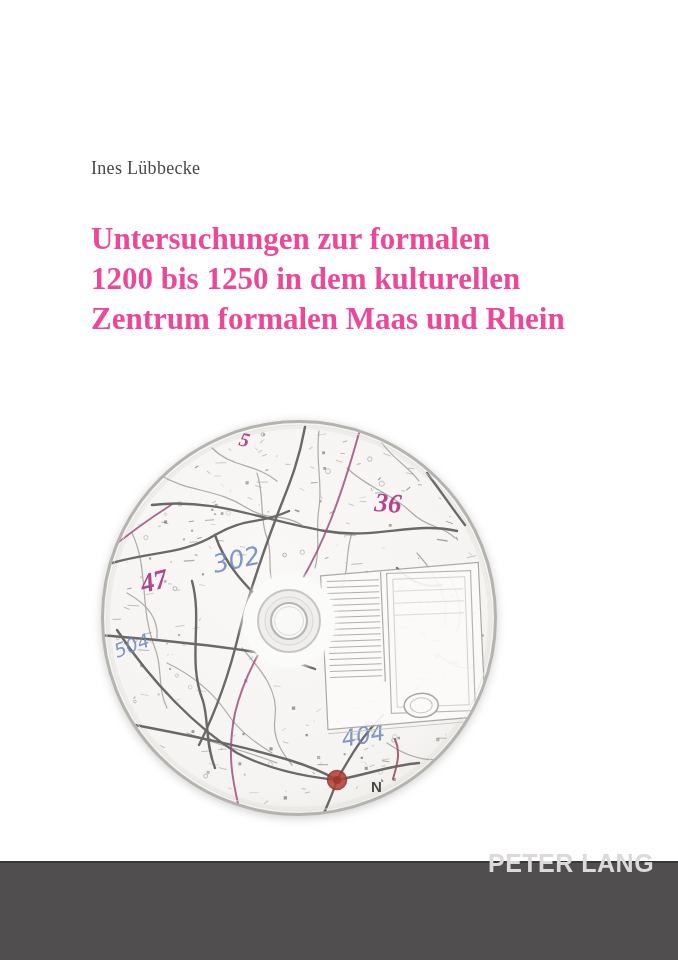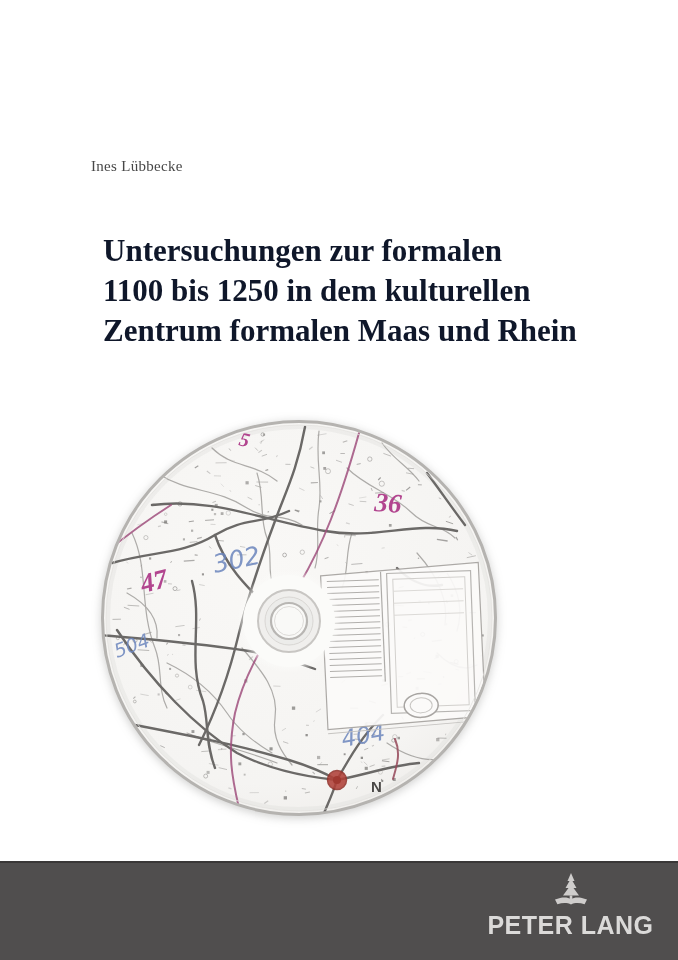--- a/index.html
+++ b/index.html
@@ -3,59 +3,59 @@
 <meta charset="utf-8">
 <style>
   html,body{margin:0;padding:0;}
   body{
     width:678px;height:960px;background:#ffffff;position:relative;overflow:hidden;
     font-family:"Liberation Serif", serif;
   }
   .cover{position:absolute;inset:0;background:#ffffff;}
   .author{
     position:absolute;left:91px;top:158px;
-    font-size:15px;color:#474747;letter-spacing:.3px;
+    font-size:18px;color:#474747;letter-spacing:.3px;
   }
   .title{
-    position:absolute;left:91px;top:219px;width:545px;margin:12px;
-    font-size:31px;line-height:40px;font-weight:bold;color:#0f172a;
+    position:absolute;left:91px;top:219px;width:545px;margin:0;
+    font-size:31px;line-height:40px;font-weight:bold;color:#ec4899;
   }
   .title div{white-space:nowrap;}
   .disc{
     position:absolute;left:97px;top:413px;width:404px;height:410px;
   }
   .disc svg{filter:drop-shadow(0 2px 5px rgba(80,78,76,.28));}
   .footer-bar{
     position:absolute;left:0;bottom:0;width:678px;height:99px;
     background:#504e4e;border-top:2px solid #393737;box-sizing:border-box;
   }
   .publisher{
-    position:absolute;left:488px;top:872px;width:165px;
-    display:flex;flex-direction:column;align-items:center;
+    position:absolute;left:488px;top:844px;width:165px;
+    display:flex;flex-direction:row;align-items:center;
   }
   .publisher-name{
     font-family:"Liberation Sans", sans-serif;font-weight:bold;
     font-size:25px;color:#dbdad9;letter-spacing:.5px;margin-top:3px;white-space:nowrap;
   }
   .logo-icon{display:block;}
   text{user-select:none;}
   .lblPink{fill:#b2458f;font-family:"Liberation Serif",serif;font-weight:bold;font-style:italic;}
   .lblBlue{fill:#6b85bd;font-family:"DejaVu Sans",sans-serif;font-style:italic;opacity:.85;}
   .lblDark{fill:#4a4846;font-family:"Liberation Sans",sans-serif;font-weight:bold;}
 </style>
 </head>
 <body>
 
 <div class="cover">
 
   <div class="author">Ines Lübbecke</div>
 
   <h1 class="title">
     <div>Untersuchungen zur formalen</div>
-    <div>1100 bis 1250 in dem kulturellen</div>
+    <div>1200 bis 1250 in dem kulturellen</div>
     <div>Zentrum formalen Maas und Rhein</div>
   </h1>
 
   <div class="disc">
     <svg width="404" height="410" viewBox="0 0 404 410" xmlns="http://www.w3.org/2000/svg">
       <defs>
         <radialGradient id="discShade" cx="42%" cy="36%" r="75%">
           <stop offset="0%" stop-color="#f9f8f6"></stop>
           <stop offset="75%" stop-color="#f5f4f2"></stop>
           <stop offset="100%" stop-color="#edebe8"></stop>

